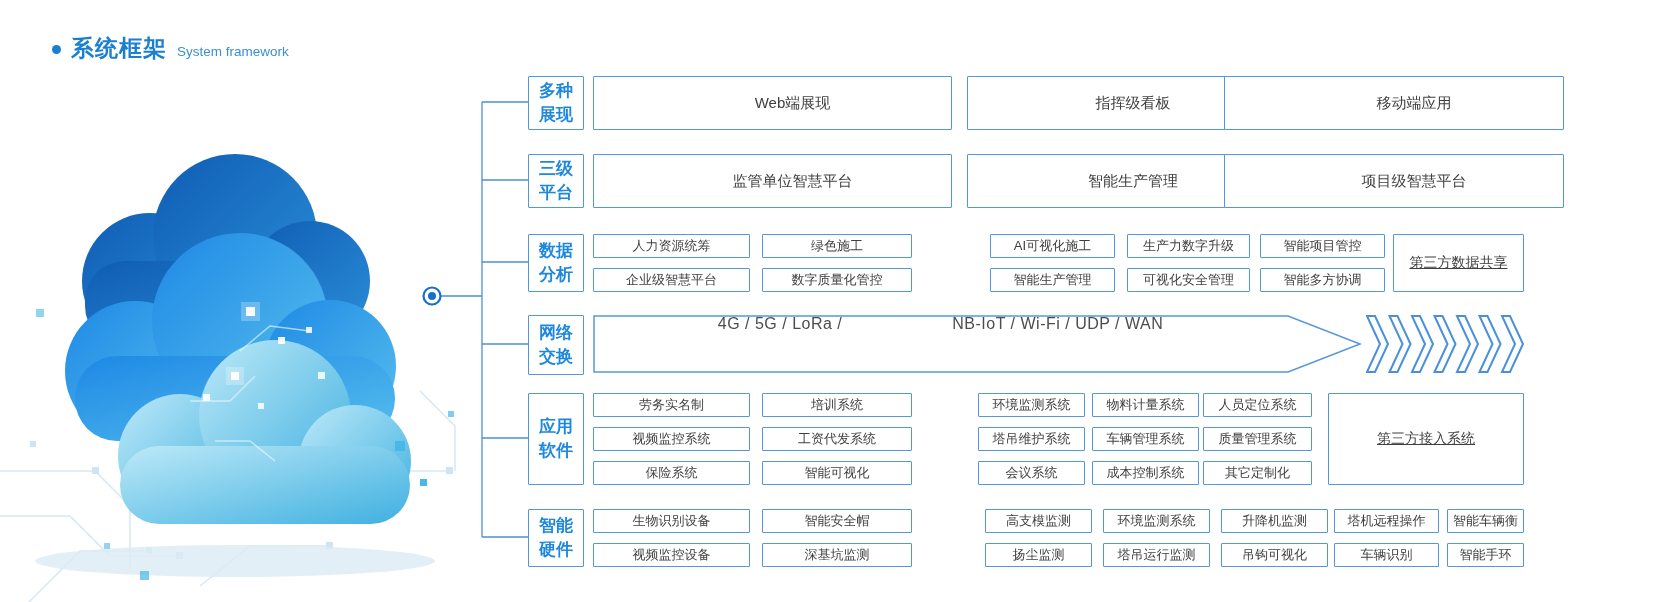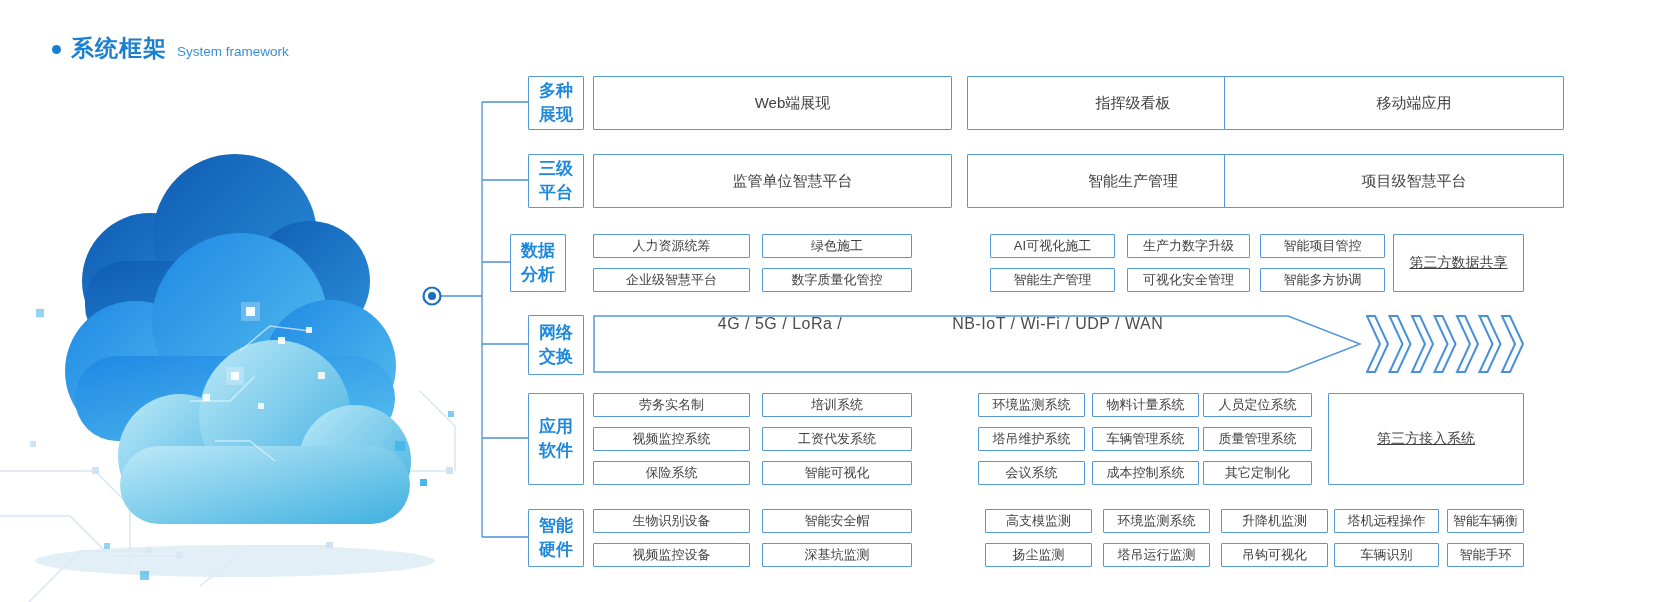--- a/index.html
+++ b/index.html
@@ -129,21 +129,21 @@
     <g>
       <circle cx="432" cy="275" r="8.5" fill="#ffffff" stroke="#1a6fc4" stroke-width="2.2"></circle>
       <circle cx="432" cy="275" r="4" fill="#1a6fc4"></circle>
     </g>
   </svg>
 
   <div class="sec-label" style="left:528px;top:55px;width:54px;height:52px">多种
 展现</div>
   <div class="sec-label" style="left:528px;top:133px;width:54px;height:52px">三级
 平台</div>
-  <div class="sec-label" style="left:510px;top:213px;width:54px;height:56px">数据
+  <div class="sec-label" style="left:528px;top:213px;width:54px;height:56px">数据
 分析</div>
   <div class="sec-label" style="left:528px;top:294px;width:54px;height:58px">网络
 交换</div>
   <div class="sec-label" style="left:528px;top:372px;width:54px;height:90px">应用
 软件</div>
   <div class="sec-label" style="left:528px;top:488px;width:54px;height:56px">智能
 硬件</div>
 
   <div class="box wide" style="left:593px;top:55px;width:317px;height:52px">Web端展现</div>
   <div class="box wide" style="left:967px;top:55px;width:250px;height:52px">指挥级看板</div>

